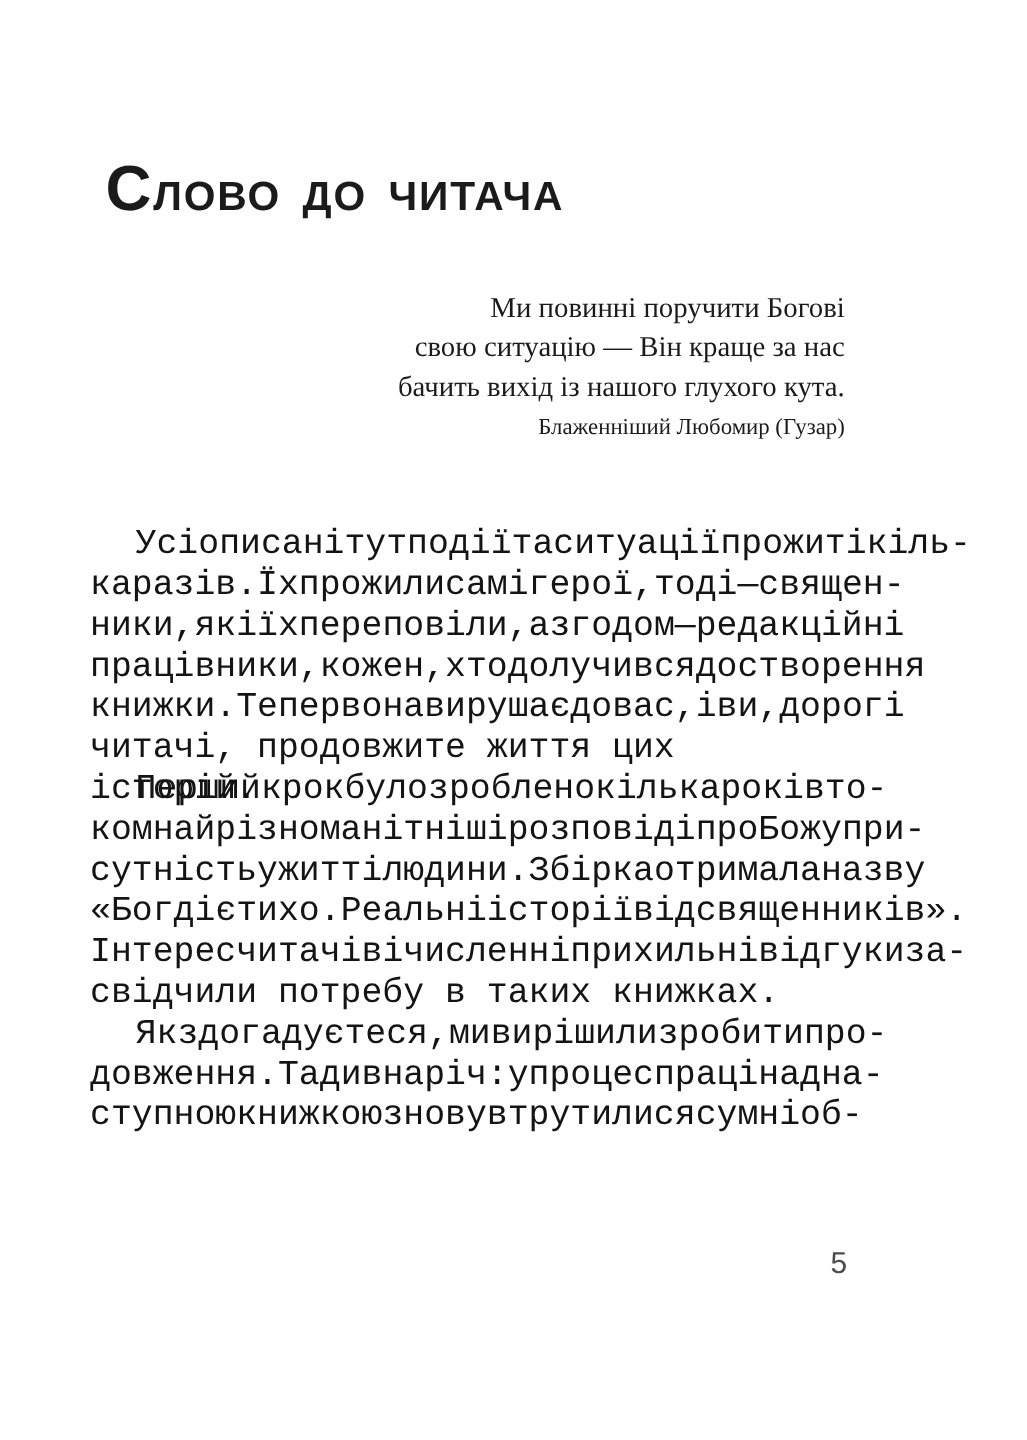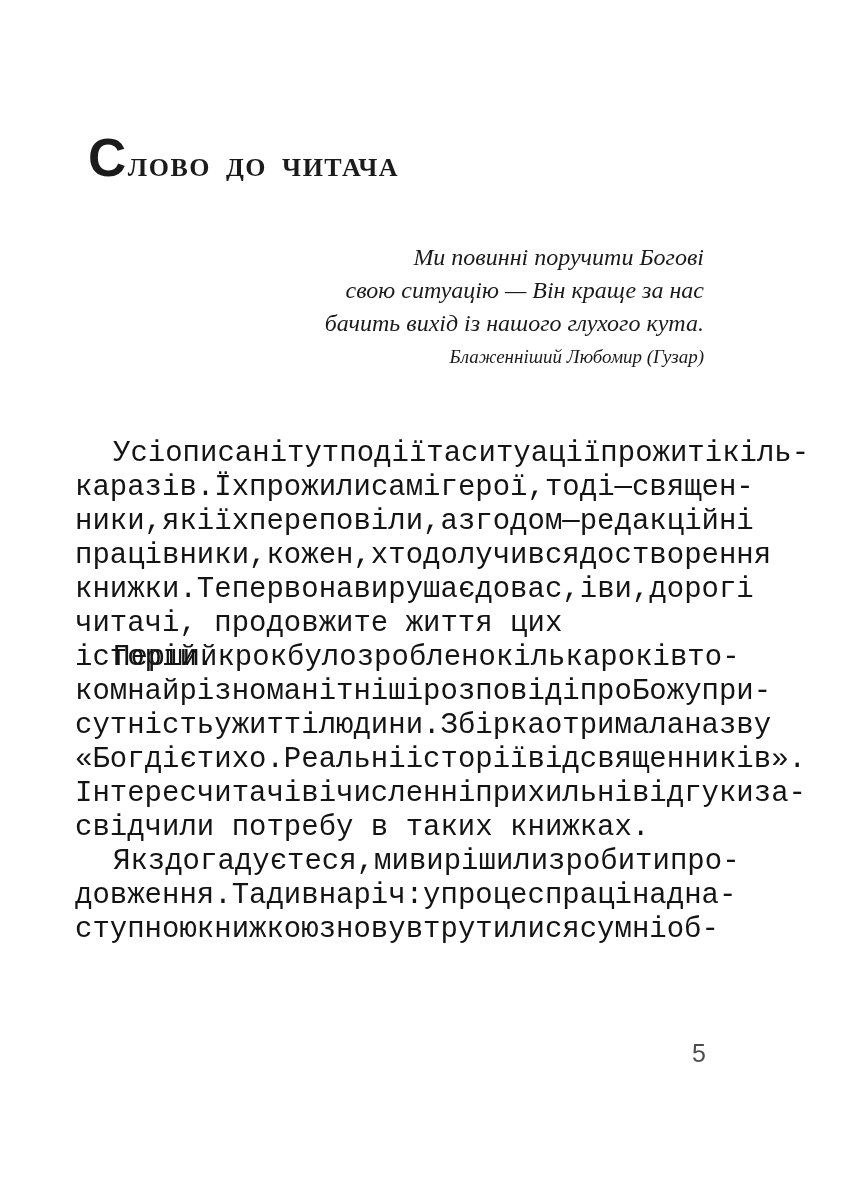--- a/index.html
+++ b/index.html
@@ -26,32 +26,30 @@
     color: #1b1b1b;
     line-height: 52px;
     white-space: nowrap;
     letter-spacing: 1.5px;
     word-spacing: 7px;
   }
   .title .title-first {
     font-size: 53px;
   }
   .title .title-rest {
-    font-size: 26px;
+    font-size: 34px;
     text-transform: uppercase;
-    font-family: Liberation Serif, serif;
   }
   
   .epigraph {
     position: absolute;
     top: 241px;
     right: 152px;
     text-align: right;
     font-family: "Liberation Serif", serif;
-    font-style: italic;
     color: #1a1a1a;
   }
   .ep-line {
     font-size: 24px;
     line-height: 33px;
     white-space: nowrap;
   }
   .ep-attr {
     font-size: 19px;
     line-height: 33px;

